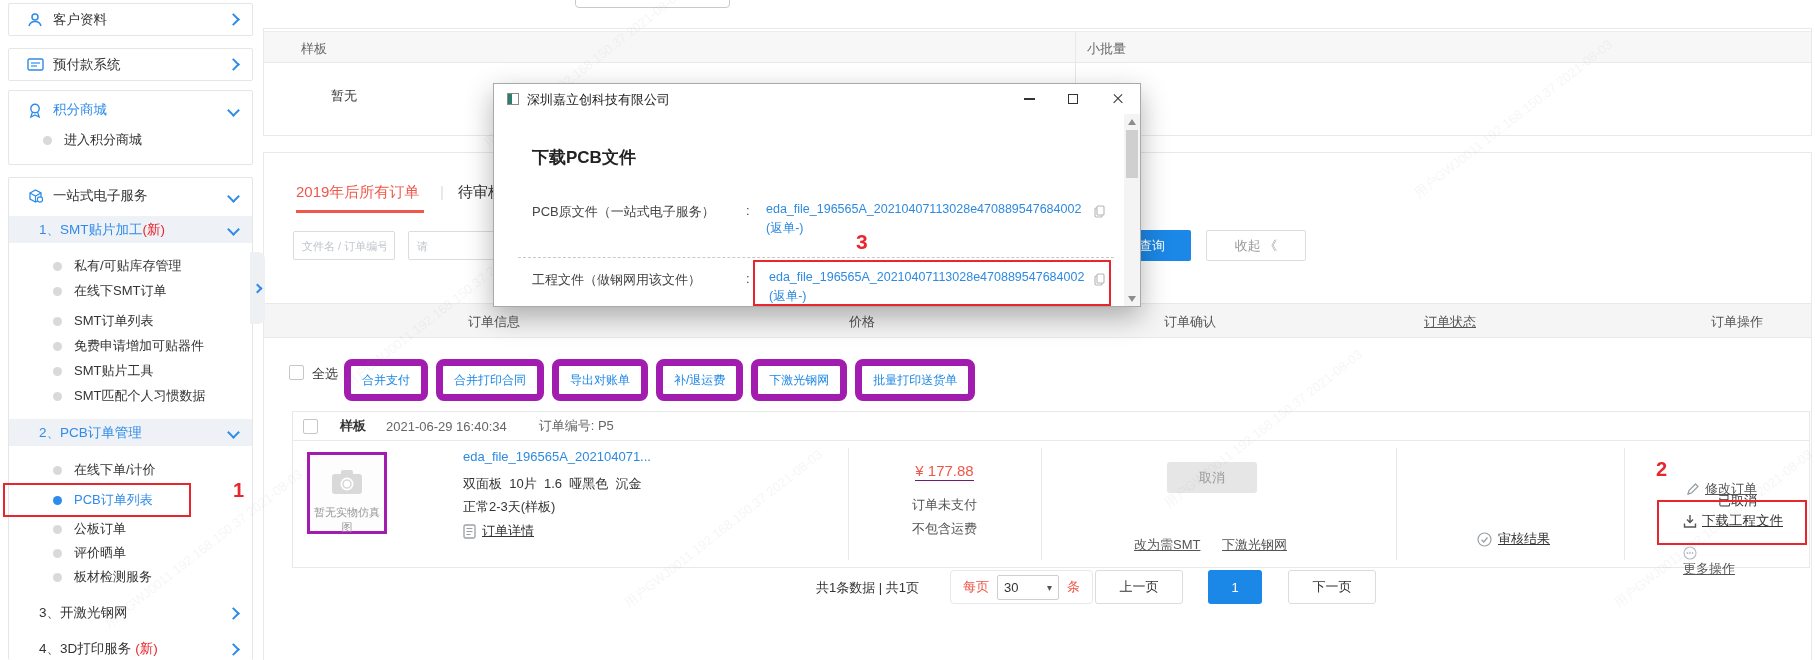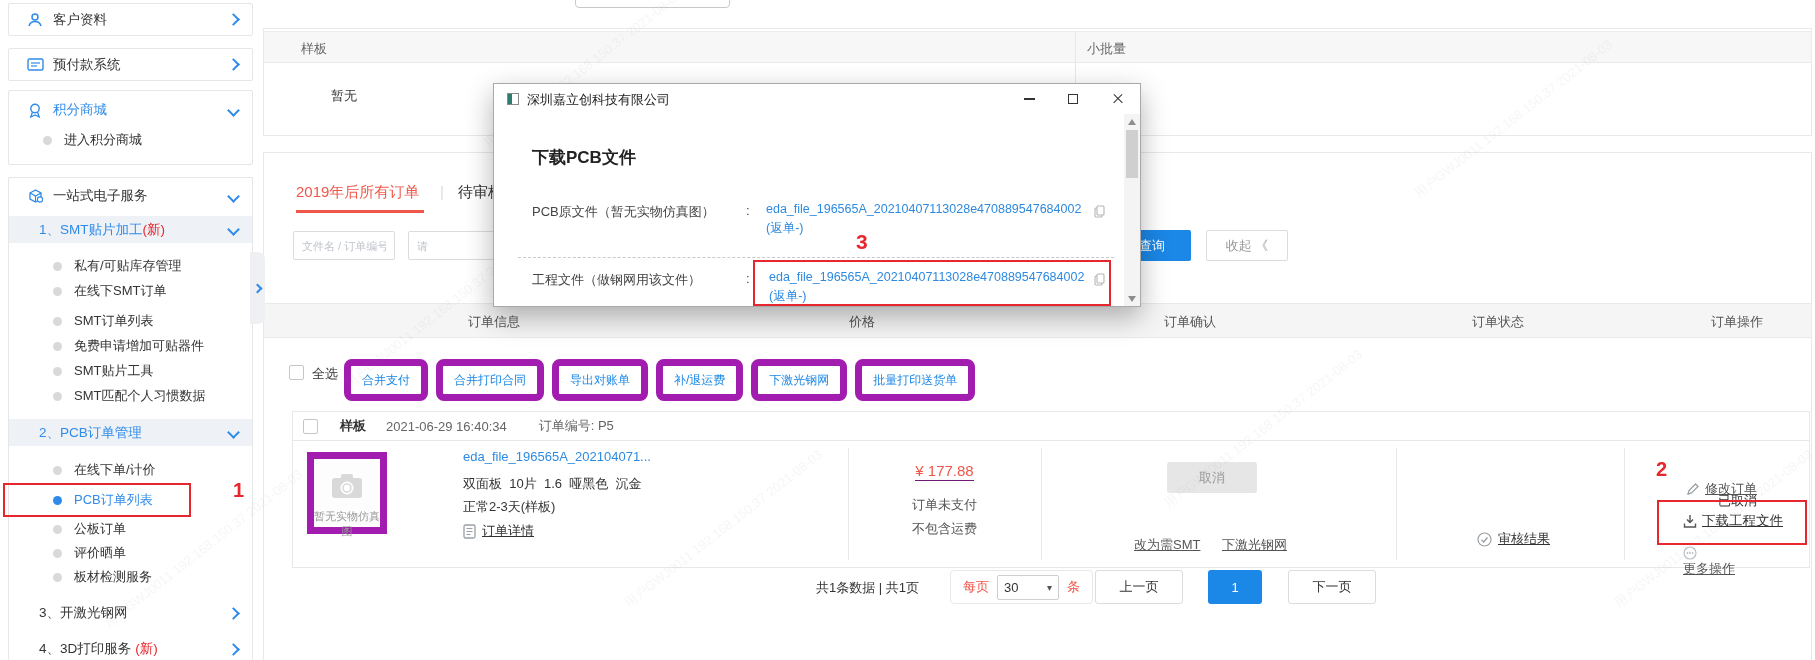--- a/index.html
+++ b/index.html
@@ -192,27 +192,27 @@
   <div class="abs panel" style="left:263px;top:152px;width:1549px;height:508px;border-bottom:none;"></div>
 
   <div class="abs" style="left:296px;top:183px;font-size:15px;color:#f0574b;">2019年后所有订单</div>
   <div class="abs" style="left:296px;top:210px;width:128px;height:3px;background:#f0574b;"></div>
   <div class="abs" style="left:440px;top:183px;font-size:15px;color:#ddd;">|</div>
   <div class="abs" style="left:458px;top:183px;font-size:15px;color:#333;">待审核</div>
 
   <input class="abs inp" style="left: 293px; top: 231px; width: 102px;" placeholder="文件名 / 订单编号 / 备忘">
   <input class="abs inp" style="left: 408px; top: 231px; width: 112px;" placeholder="请">
   <button class="abs btn-primary" style="left:1113px;top:230px;width:78px;height:31px;">查询</button>
-  <button class="abs btn-plain" style="left:1206px;top:230px;width:82px;height:31px;">收起 《</button>
+  <button class="abs btn-plain" style="left:1206px;top:230px;width:100px;height:31px;">收起 《</button>
 
   <div class="abs thead" style="left:264px;top:303px;width:1547px;height:35px;box-sizing:border-box;">
     <span class="th" style="left:230px;">订单信息</span>
     <span class="th" style="left:598px;">价格</span>
     <span class="th" style="left:926px;">订单确认</span>
-    <span class="th" style="left:1234px;">订单状态</span>
+    <span class="th" style="left:1186px;text-decoration:underline;">订单状态</span>
     <span class="th" style="left:1473px;">订单操作</span>
   </div>
 
   <div class="abs cbx" style="left:289px;top:365px;"></div>
   <span class="abs" style="left:312px;top:365px;font-size:13px;color:#333;">全选</span>
   <div class="abs" style="left:344px;top:359px;display:flex;gap:8px;">
     <span class="bulkbtn">合并支付</span>
     <span class="bulkbtn">合并打印合同</span>
     <span class="bulkbtn">导出对账单</span>
     <span class="bulkbtn">补/退运费</span>
@@ -226,21 +226,21 @@
     <span style="margin-left:20px;font-size:13px;color:#666;">2021-06-29 16:40:34</span>
     <span style="margin-left:32px;font-size:13px;color:#666;text-align:center;">订单编号: P5</span>
   </div>
 
   <div class="abs" style="left:292px;top:440px;width:1518px;height:128px;border:1px solid #e8e8e8;border-top:none;box-sizing:border-box;">
     <div class="divv" style="left:555px;top:8px;height:112px;"></div>
     <div class="divv" style="left:748px;top:8px;height:112px;"></div>
     <div class="divv" style="left:1103px;top:8px;height:112px;"></div>
     <div class="divv" style="left:1331px;top:8px;height:112px;"></div>
 
-    <div class="abs" style="left:14px;top:12px;width:80px;height:82px;border:7px solid #a21caf;background:#fdfdfd;box-sizing:border-box;text-align:center;">
+    <div class="abs" style="left:14px;top:12px;width:80px;height:82px;border:3px solid #a21caf;background:#fdfdfd;box-sizing:border-box;text-align:center;">
       <svg width="32" height="26" viewBox="0 0 32 26" style="margin-top:14px;">
           <rect x="1" y="5" width="30" height="20" rx="3" fill="#d9d9d9"></rect>
           <rect x="10" y="1" width="12" height="6" rx="2" fill="#d9d9d9"></rect>
           <circle cx="16" cy="15" r="6.5" fill="#fff"></circle>
           <circle cx="16" cy="15" r="4" fill="none" stroke="#d9d9d9" stroke-width="1.6"></circle>
         </svg>
       <div style="font-size:11px;color:#999;margin-top:6px;">暂无实物仿真图</div>
     </div>
 
     <a class="abs link" style="left:170px;top:9px;font-size:13px;">eda_file_196565A_202104071...</a>
@@ -330,21 +330,21 @@
       <span class="wbtn" style="left:607px;">
           <span style="position:relative;width:12px;height:12px;display:inline-block;">
             <span style="position:absolute;left:0;top:5px;width:12px;height:1.4px;background:#333;transform:rotate(45deg);"></span>
             <span style="position:absolute;left:0;top:5px;width:12px;height:1.4px;background:#333;transform:rotate(-45deg);"></span>
           </span>
         </span>
     </div>
 
     <div class="abs" style="left:38px;top:62px;font-size:17px;font-weight:bold;color:#222;">下载PCB文件</div>
 
-    <span class="abs" style="left:38px;top:119px;font-size:13px;color:#444;">PCB原文件（暂无实物仿真图）</span>
+    <span class="abs" style="left:38px;top:119px;font-size:13px;color:#444;">PCB原文件（一站式电子服务）</span>
     <span class="abs" style="left:252px;top:119px;font-size:13px;color:#444;">:</span>
     <a class="abs mlink" style="left:272px;top:116px;width:322px;">eda_file_196565A_20210407113028e470889547684002(返单-)</a>
     <span class="abs" style="left:600px;top:120px;"><svg width="11" height="13" viewBox="0 0 11 13">
           <rect x="1" y="3" width="7" height="9" rx="1" fill="#fff" stroke="#b5b5b5" stroke-width="1.1"></rect>
           <rect x="3" y="1" width="7" height="9" rx="1" fill="#fff" stroke="#b5b5b5" stroke-width="1.1"></rect>
         </svg></span>
 
     <div class="abs marker" style="left:362px;top:146px;font-size:21px;">3</div>
     <div class="abs dashline" style="left:24px;top:173px;width:596px;"></div>
 

